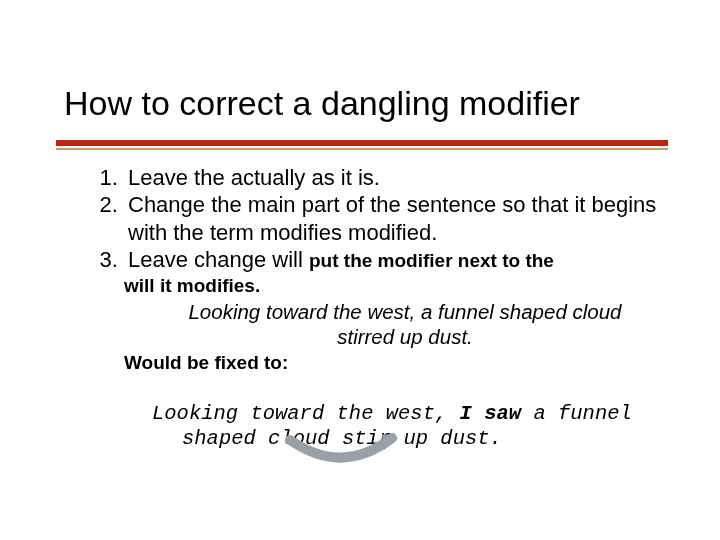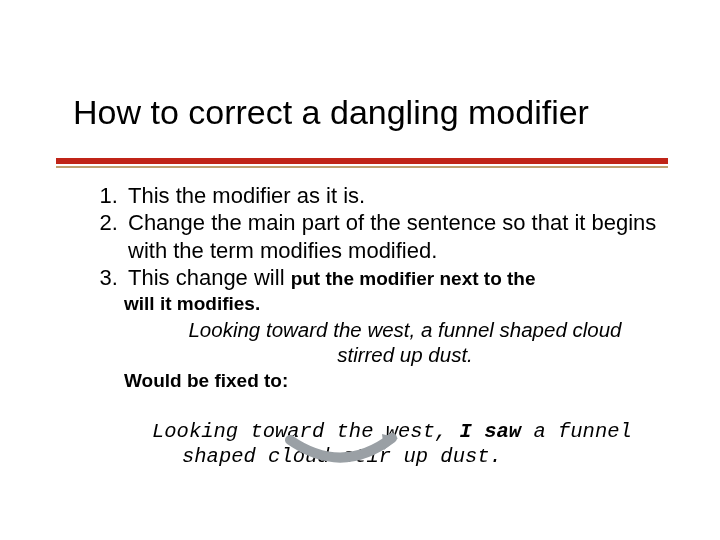--- a/index.html
+++ b/index.html
@@ -15,21 +15,21 @@
     position: relative;
     width: 720px;
     height: 540px;
     box-sizing: border-box;
     padding: 78px 50px 40px 56px;
   }
   .title {
     font-size: 34px;
     font-family: Verdana, sans-serif;
     font-weight: 400;
-    margin: 17px;
+    margin: 8px;
     padding-bottom: 10px;
     line-height: 1.05;
   }
   .accent-bar {
     margin-top: 4px;
     width: 612px;
     height: 6px;
     background: #c02418;
   }
   .accent-line {
@@ -109,23 +109,23 @@
 <body>
 
 <div class="slide">
 
   <h1 class="title">How to correct a dangling modifier</h1>
   <div class="accent-bar"></div>
   <div class="accent-line"></div>
 
   <div class="body">
     <ol class="points">
-      <li><span>This the modifier as it is.</span></li>
+      <li><span>Leave the actually as it is.</span></li>
       <li><span>Change the main part of the sentence so that it begins with the term modifies modified.</span></li>
-      <li><span>This change will </span><span class="li3-tail">put the modifier next to the</span></li>
+      <li><span>Leave change will </span><span class="li3-tail">put the modifier next to the</span></li>
     </ol>
     <div class="term-modifies">will it modifies.</div>
 
     <div class="example1">Looking toward the west, a funnel shaped cloud stirred up dust.</div>
 
     <div class="fixed-label">Would be fixed to:</div>
 
     <div class="example2"><span>Looking toward the west, </span><span class="isaw">I saw</span><span> a funnel shaped cloud stir up dust.</span></div>
   </div>
 

